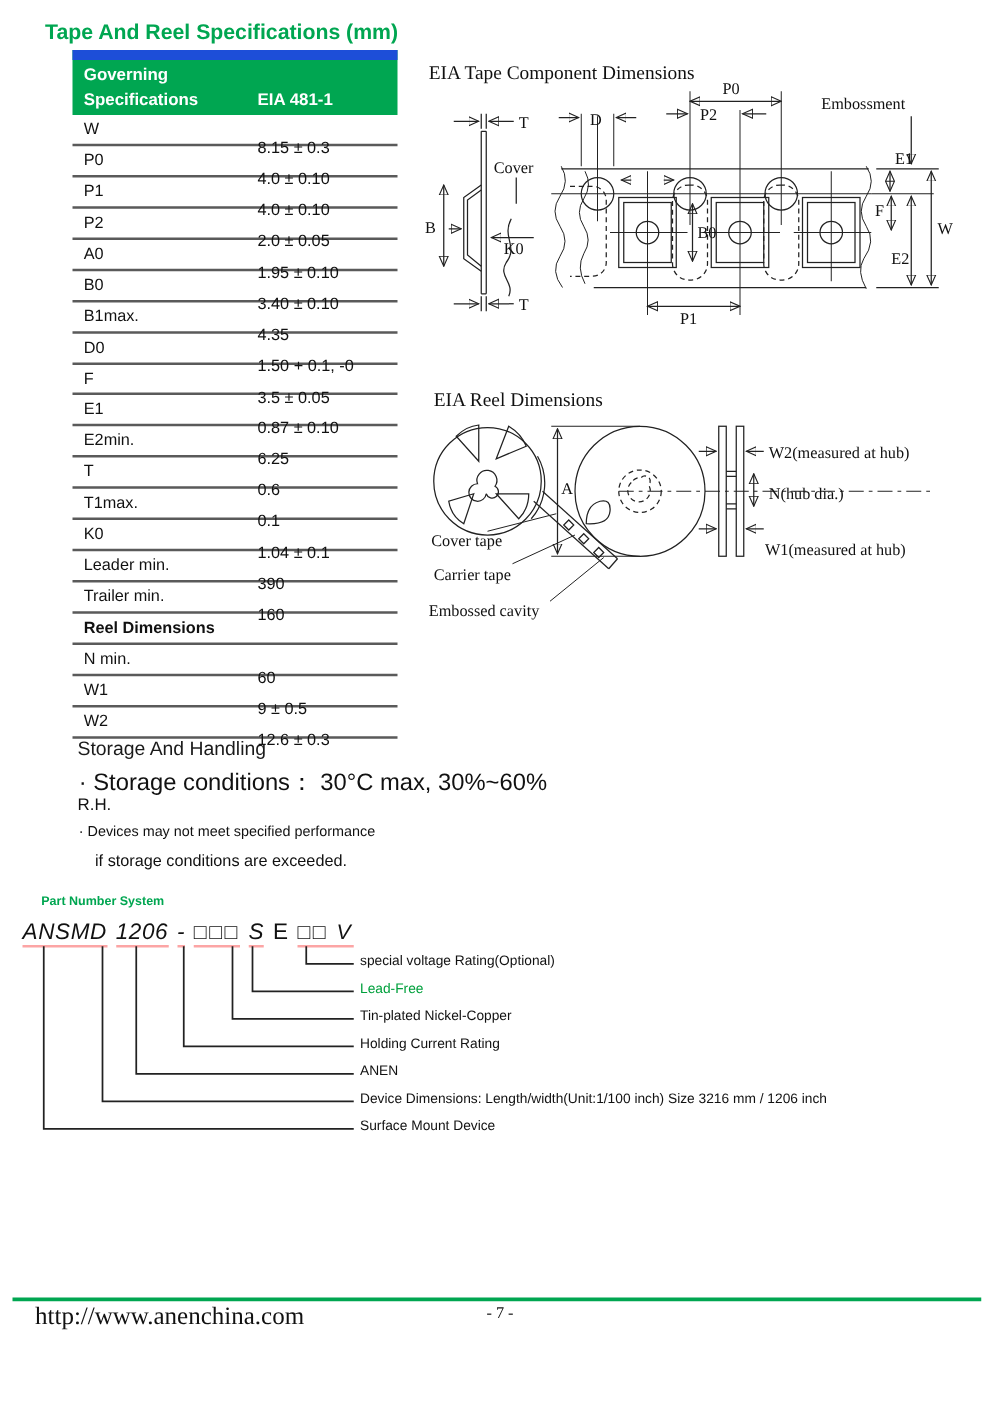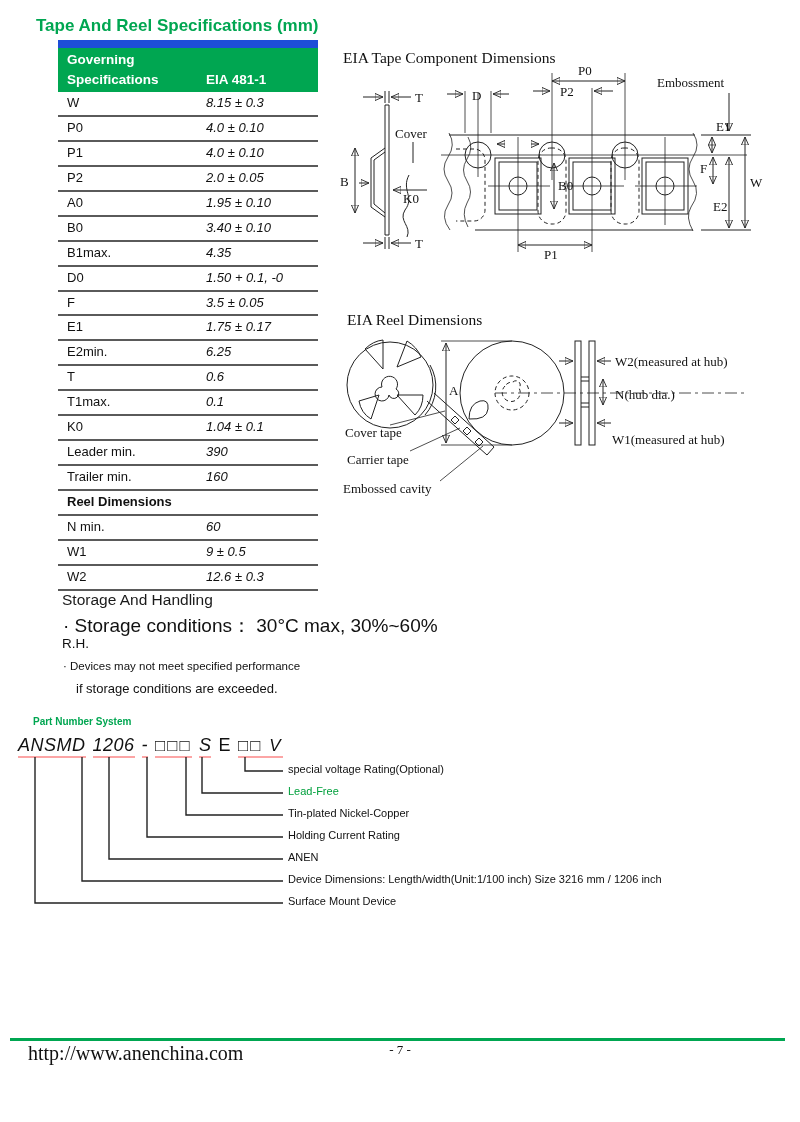--- a/index.html
+++ b/index.html
@@ -13,21 +13,21 @@
   
   .spec-table{position:absolute;left:58px;top:40px;width:260px;}
   .th{position:relative;height:44px;background:#00A651;color:#fff;font-weight:bold;
       font-size:13.5px;border-top:8px solid #1d4ed8;}
   .th span{position:absolute;}
   .th .g1{left:9px;top:4px;}
   .th .g2{left:9px;top:24px;}
   .th .g3{left:148px;top:24px;}
   .tr{position:relative;height:22.95px;border-bottom:2px solid #5a5a5a;font-size:13px;box-sizing:content-box;}
   .tr .p{position:absolute;left:9px;top:3px;}
-  .tr .v{position:absolute;left:148px;top:3px;font-style:italic;}
+  .tr .v{position:absolute;left:148px;top:18px;}
   .tr.sub .p{font-weight:bold;}
 
   
   .dwg{position:absolute;}
   .dwg path,.dwg line,.dwg circle,.dwg rect,.dwg polyline{stroke:#222;fill:none;stroke-width:1;}
   .dwg text{fill:#111;stroke:none;font-family:"Liberation Serif",serif;font-size:13px;}
   .dwg .ttl{font-size:15.5px;}
   .dwg .thin{stroke-width:0.8;}
   .dwg .dash{stroke-dasharray:4,3;}
   .dwg .dashdot{stroke-dasharray:12,4,3,4;}
@@ -97,21 +97,21 @@
     <div class="tr">
         <span class="p">D0</span>
         <span class="v">1.50 + 0.1, -0</span>
       </div>
     <div class="tr">
         <span class="p">F</span>
         <span class="v">3.5 ± 0.05</span>
       </div>
     <div class="tr">
         <span class="p">E1</span>
-        <span class="v">1.75 ± 0.17</span>
+        <span class="v">0.87 ± 0.10</span>
       </div>
     <div class="tr">
         <span class="p">E2min.</span>
         <span class="v">6.25</span>
       </div>
     <div class="tr">
         <span class="p">T</span>
         <span class="v">0.6</span>
       </div>
     <div class="tr">

